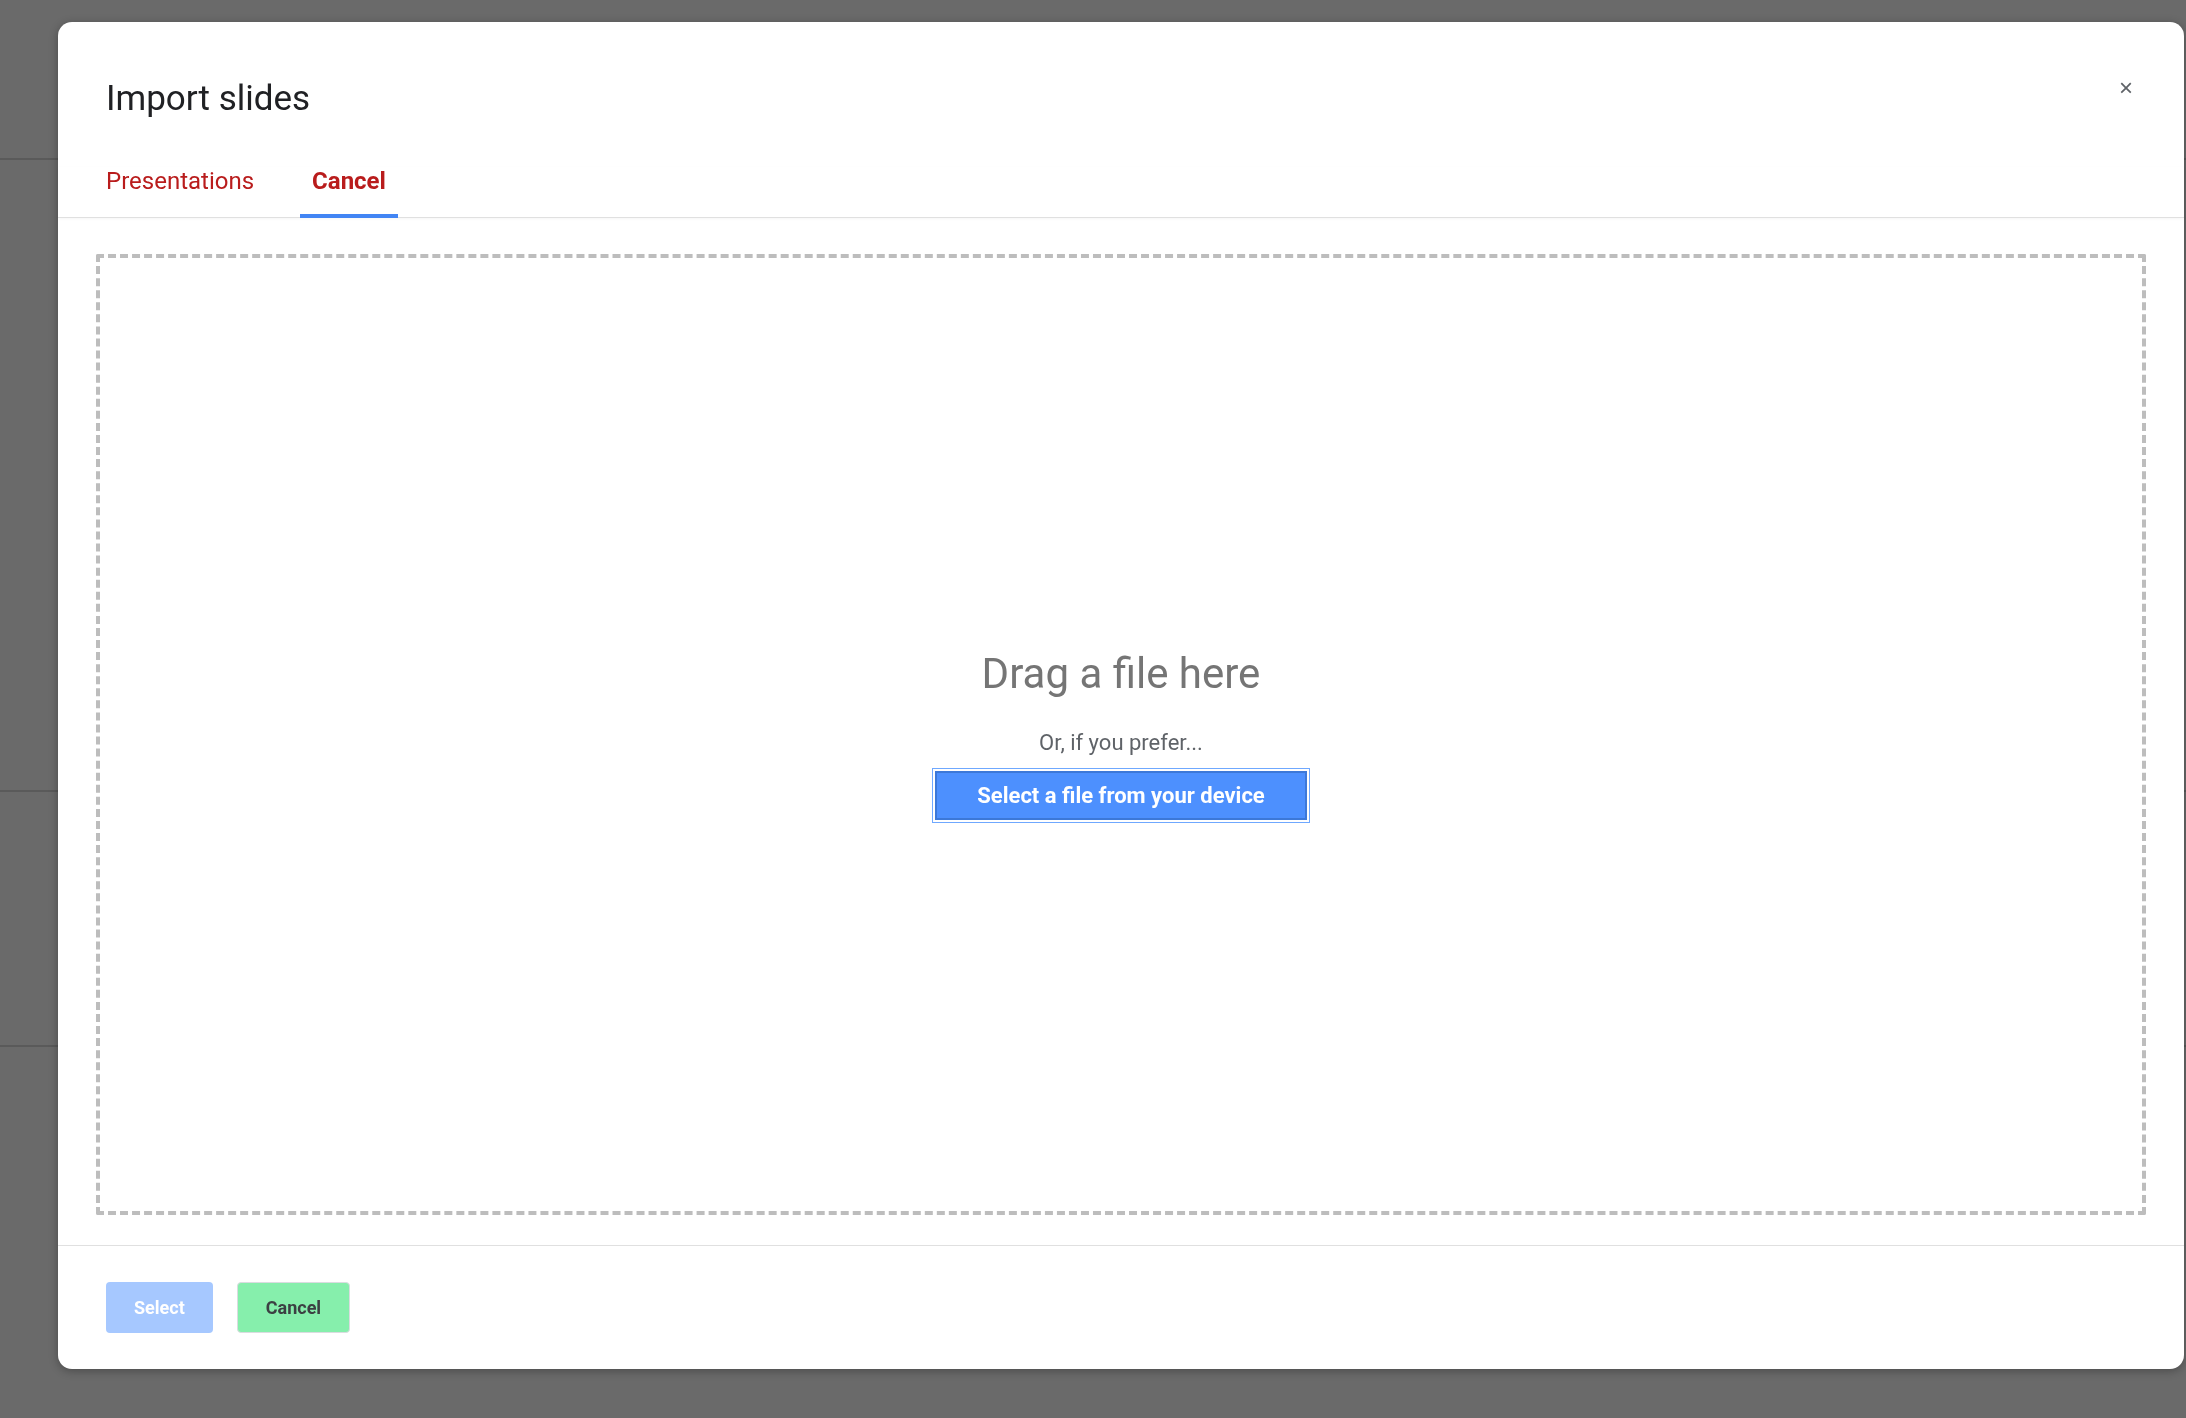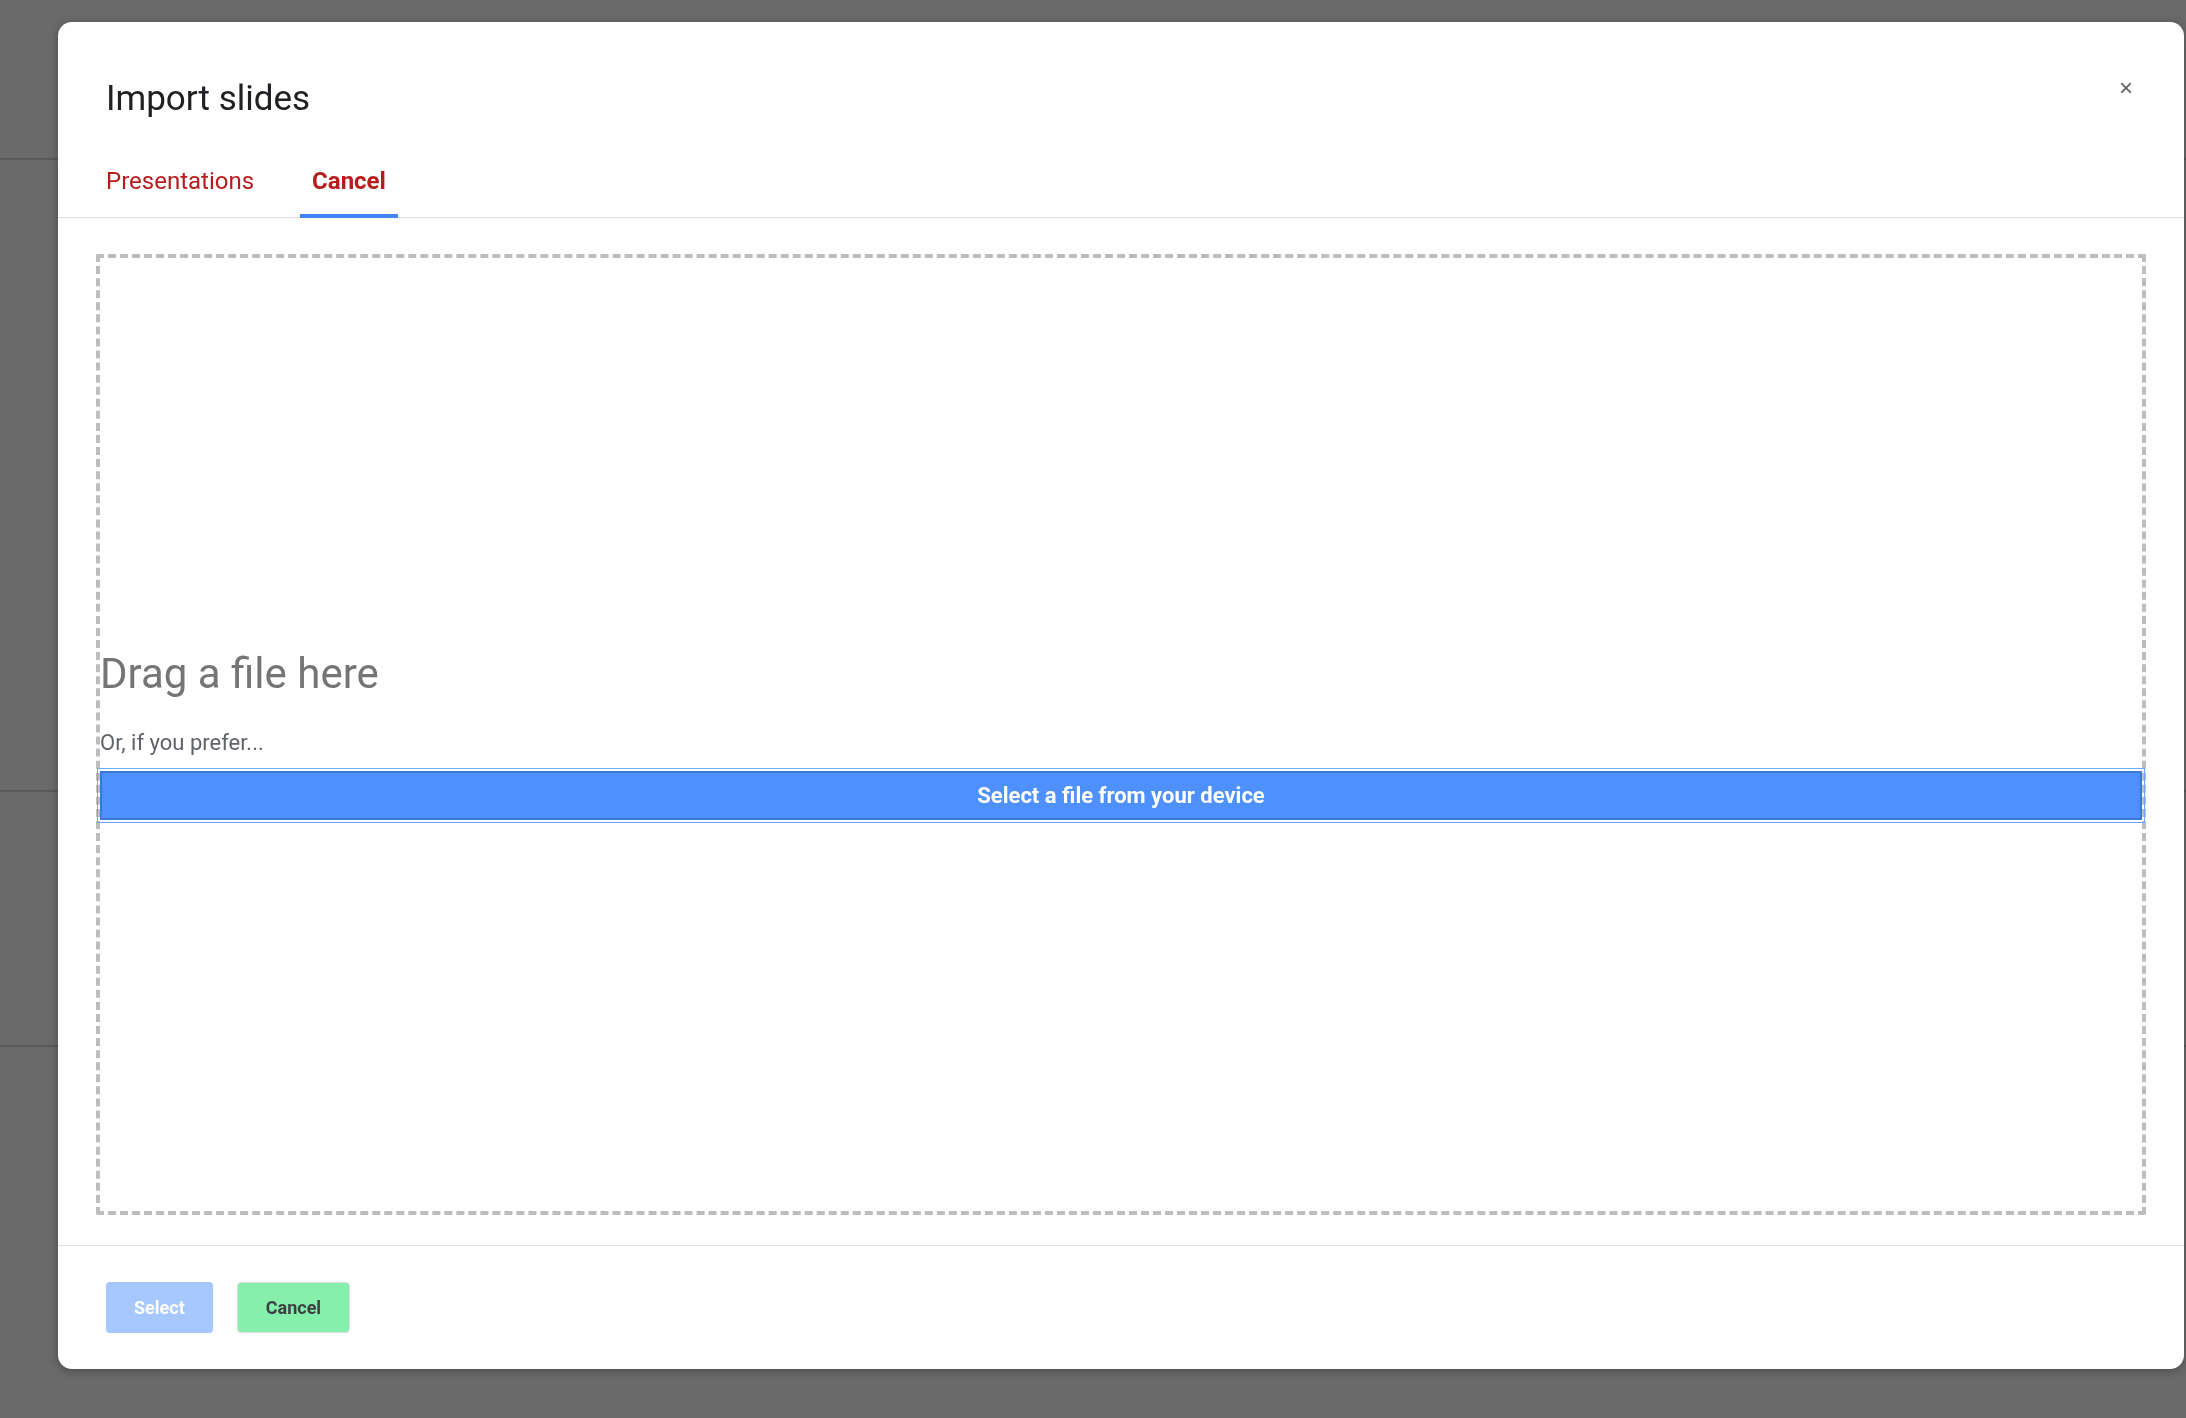--- a/index.html
+++ b/index.html
@@ -124,20 +124,21 @@
       padding: 36px 38px 30px 38px;
       display: flex;
     }
     
     .dropzone {
       flex: 1;
       border: 4px dashed #bdbdbd;
       border-radius: 2px;
       display: flex;
       flex-direction: column;
+      align-items: center;
       justify-content: center;
     }
     
     .drag-text {
       font-size: 42px;
       color: #757575;
       font-weight: 400;
       margin-bottom: 32px;
     }
     

